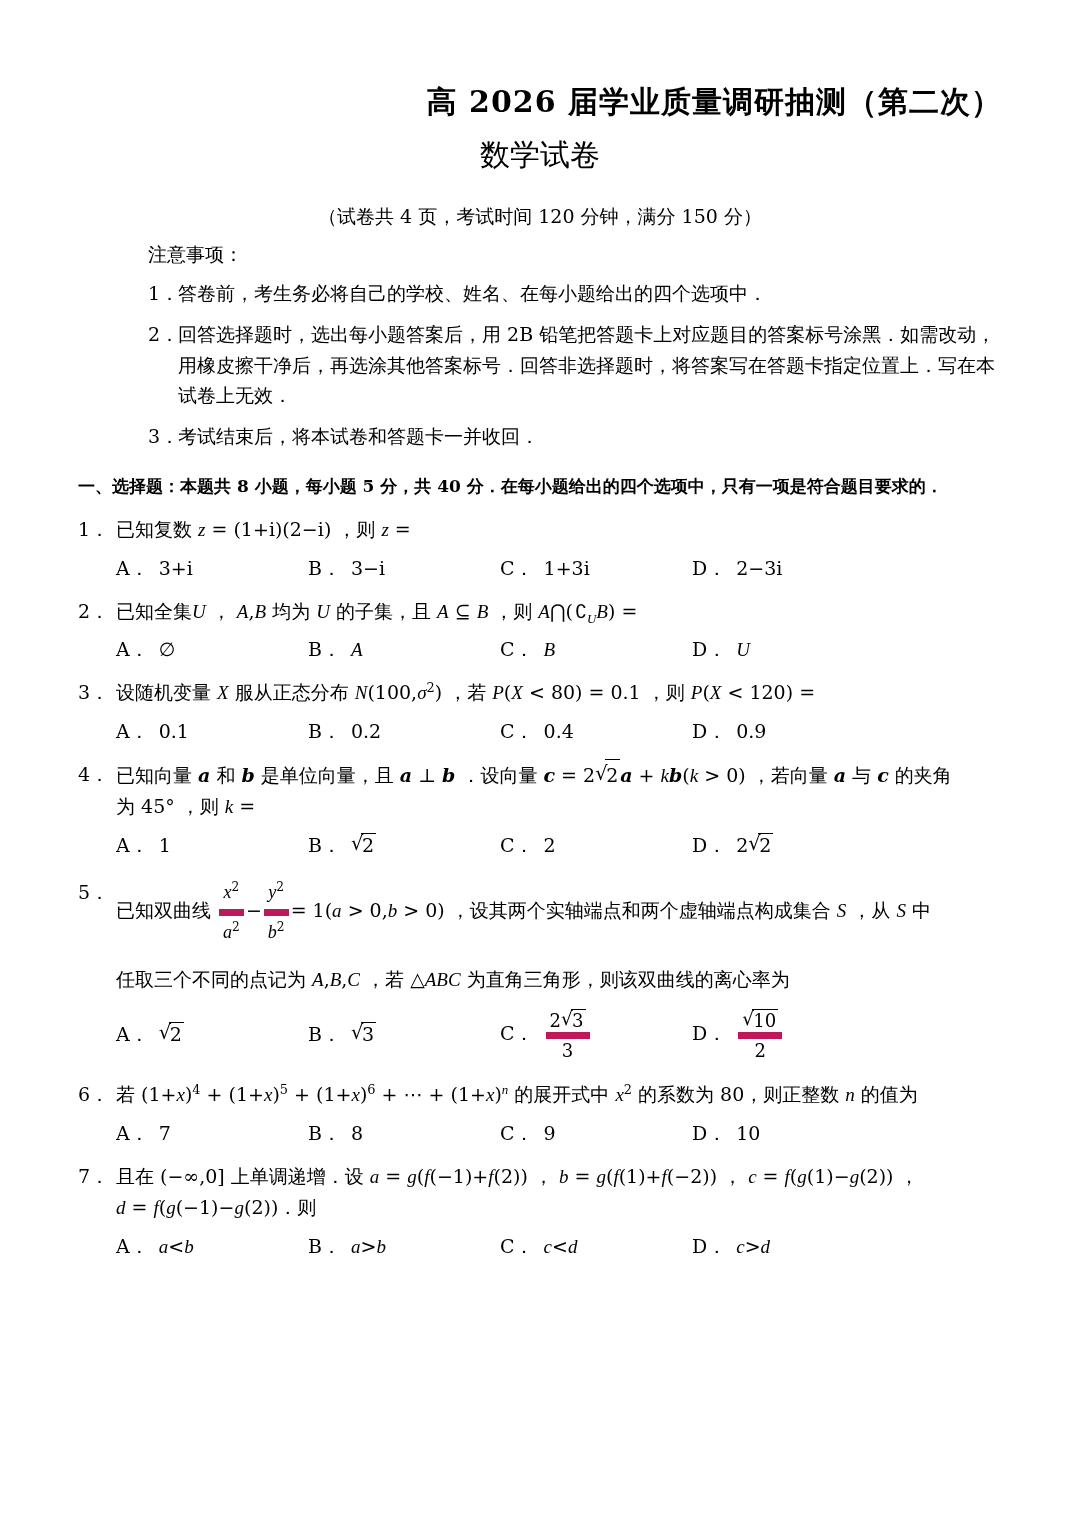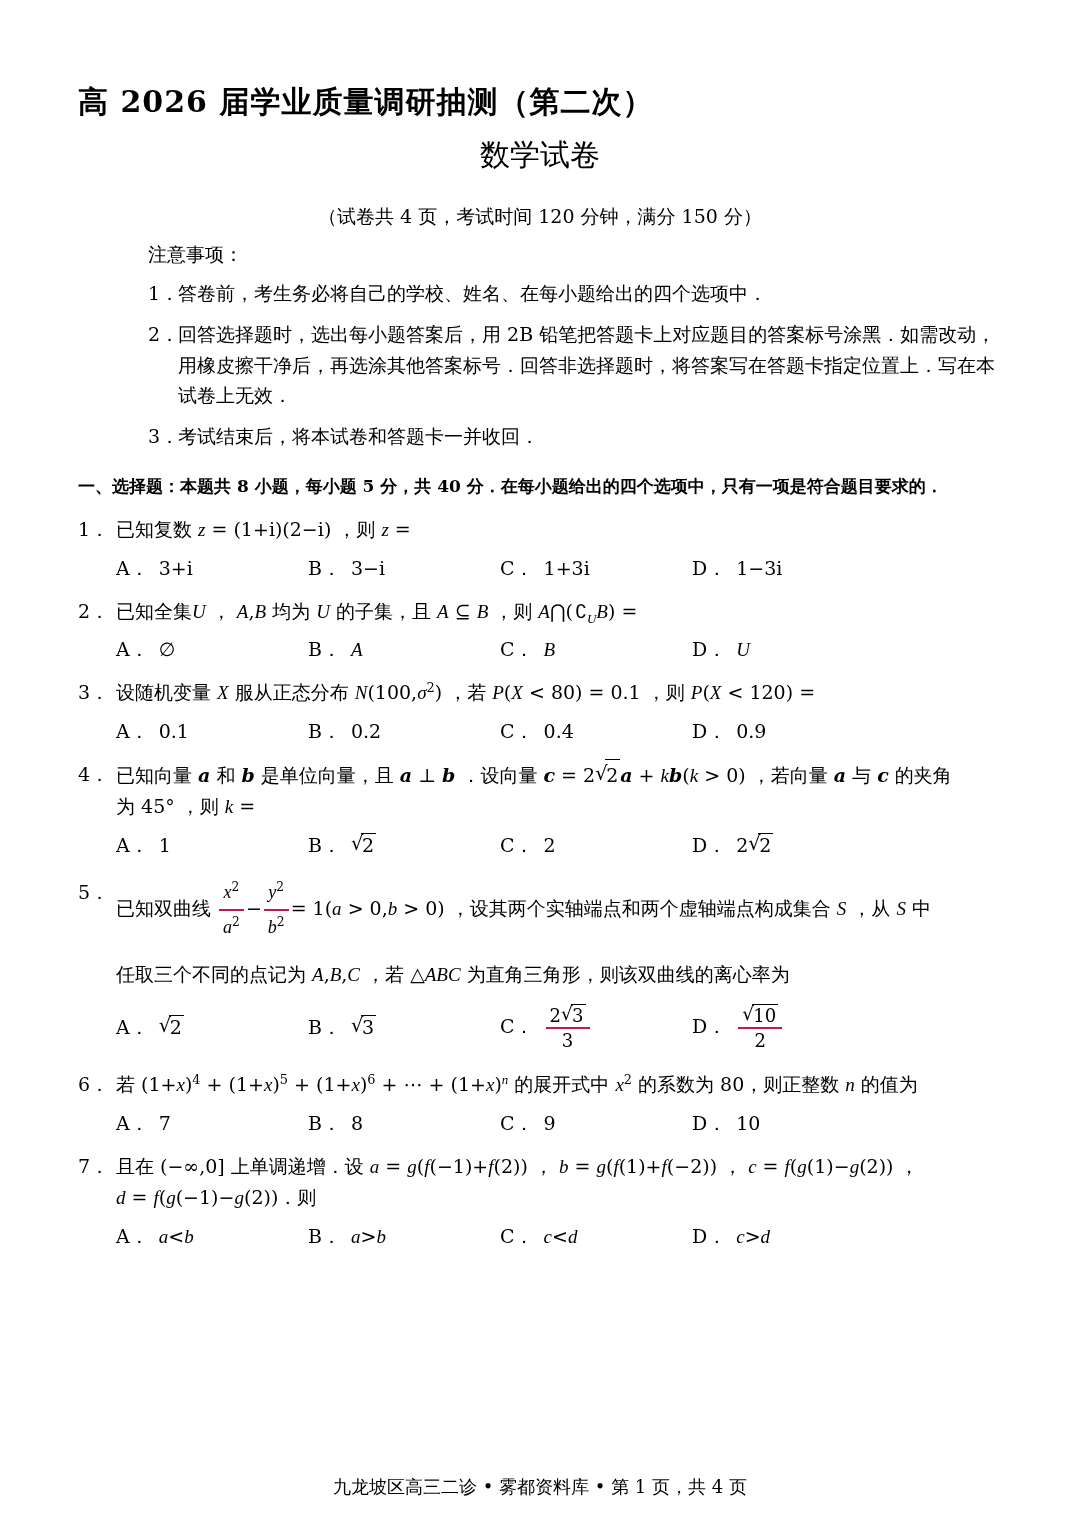--- a/index.html
+++ b/index.html
@@ -16,21 +16,21 @@
     overflow: hidden;
   }
   .page {
     width: 1080px;
     height: 1527px;
     box-sizing: border-box;
     padding: 60px 78px 0 78px;
     position: relative;
   }
   .doc-title {
-    text-align: left;
+    text-align: right;
     font-size: 30px;
     font-weight: bold;
     letter-spacing: 1px;
     margin-top: 22px;
     font-family: "DejaVu Serif", serif;
   }
   .doc-subtitle {
     text-align: center;
     font-size: 30px;
     font-weight: normal;
@@ -122,21 +122,21 @@
   }
   .frac {
     display: inline-block;
     vertical-align: middle;
     text-align: center;
     font-size: 0.95em;
     margin: 0 2px;
   }
   .frac .top {
     display: block;
-    border-bottom: 2px solid #be185d;
+    border-bottom: 7px solid #be185d;
     padding: 0 4px 1px 4px;
     text-align: center;
   }
   .frac .bot {
     display: block;
     padding: 1px 4px 0 4px;
   }
   .sqrt {
     display: inline-block;
     position: relative;
@@ -196,21 +196,21 @@
   <div class="section-head">一、选择题：本题共 8 小题，每小题 5 分，共 40 分．在每小题给出的四个选项中，只有一项是符合题目要求的．</div>
 
   <div class="q">
     <span class="qnum">1．</span>
     <span>已知复数 <i class="v">z</i> = (1+<span class="up">i</span>)(2−<span class="up">i</span>) ，则 <i class="v">z</i> =</span>
   </div>
   <div class="opts">
     <div class="opt"><span class="lab">A．</span><span>3+i</span></div>
     <div class="opt"><span class="lab">B．</span><span>3−i</span></div>
     <div class="opt"><span class="lab">C．</span><span>1+3i</span></div>
-    <div class="opt"><span class="lab">D．</span><span>1−3i</span></div>
+    <div class="opt"><span class="lab">D．</span><span>2−3i</span></div>
   </div>
 
   <div class="q">
     <span class="qnum">2．</span>
     <span>已知全集<i class="v">U</i> ， <i class="v">A</i>,<i class="v">B</i> 均为 <i class="v">U</i> 的子集，且 <i class="v">A</i> ⊆ <i class="v">B</i> ，则 <i class="v">A</i>⋂(<span class="complement">∁<sub><i class="v">U</i></sub></span><i class="v">B</i>) =</span>
   </div>
   <div class="opts">
     <div class="opt"><span class="lab">A．</span><span>∅</span></div>
     <div class="opt"><span class="lab">B．</span><i class="v">A</i></div>
     <div class="opt"><span class="lab">C．</span><i class="v">B</i></div>
@@ -268,15 +268,14 @@
     <span class="line2">且在 (−∞,0] 上单调递增．设 <i class="v">a</i> = <i class="v">g</i>(<i class="v">f</i>(−1)+<i class="v">f</i>(2)) ， <i class="v">b</i> = <i class="v">g</i>(<i class="v">f</i>(1)+<i class="v">f</i>(−2)) ， <i class="v">c</i> = <i class="v">f</i>(<i class="v">g</i>(1)−<i class="v">g</i>(2)) ，</span>
     <span class="line2"><i class="v">d</i> = <i class="v">f</i>(<i class="v">g</i>(−1)−<i class="v">g</i>(2))．则</span>
   </div>
   <div class="opts">
     <div class="opt"><span class="lab">A．</span><i class="v">a</i>&lt;<i class="v">b</i></div>
     <div class="opt"><span class="lab">B．</span><i class="v">a</i>&gt;<i class="v">b</i></div>
     <div class="opt"><span class="lab">C．</span><i class="v">c</i>&lt;<i class="v">d</i></div>
     <div class="opt"><span class="lab">D．</span><i class="v">c</i>&gt;<i class="v">d</i></div>
   </div>
 
-  <div class="footer">九龙坡区高三二诊 • 雾都资料库 • 第 1 页，共 4 页</div>
 
 </div>
 
 </body></html>

